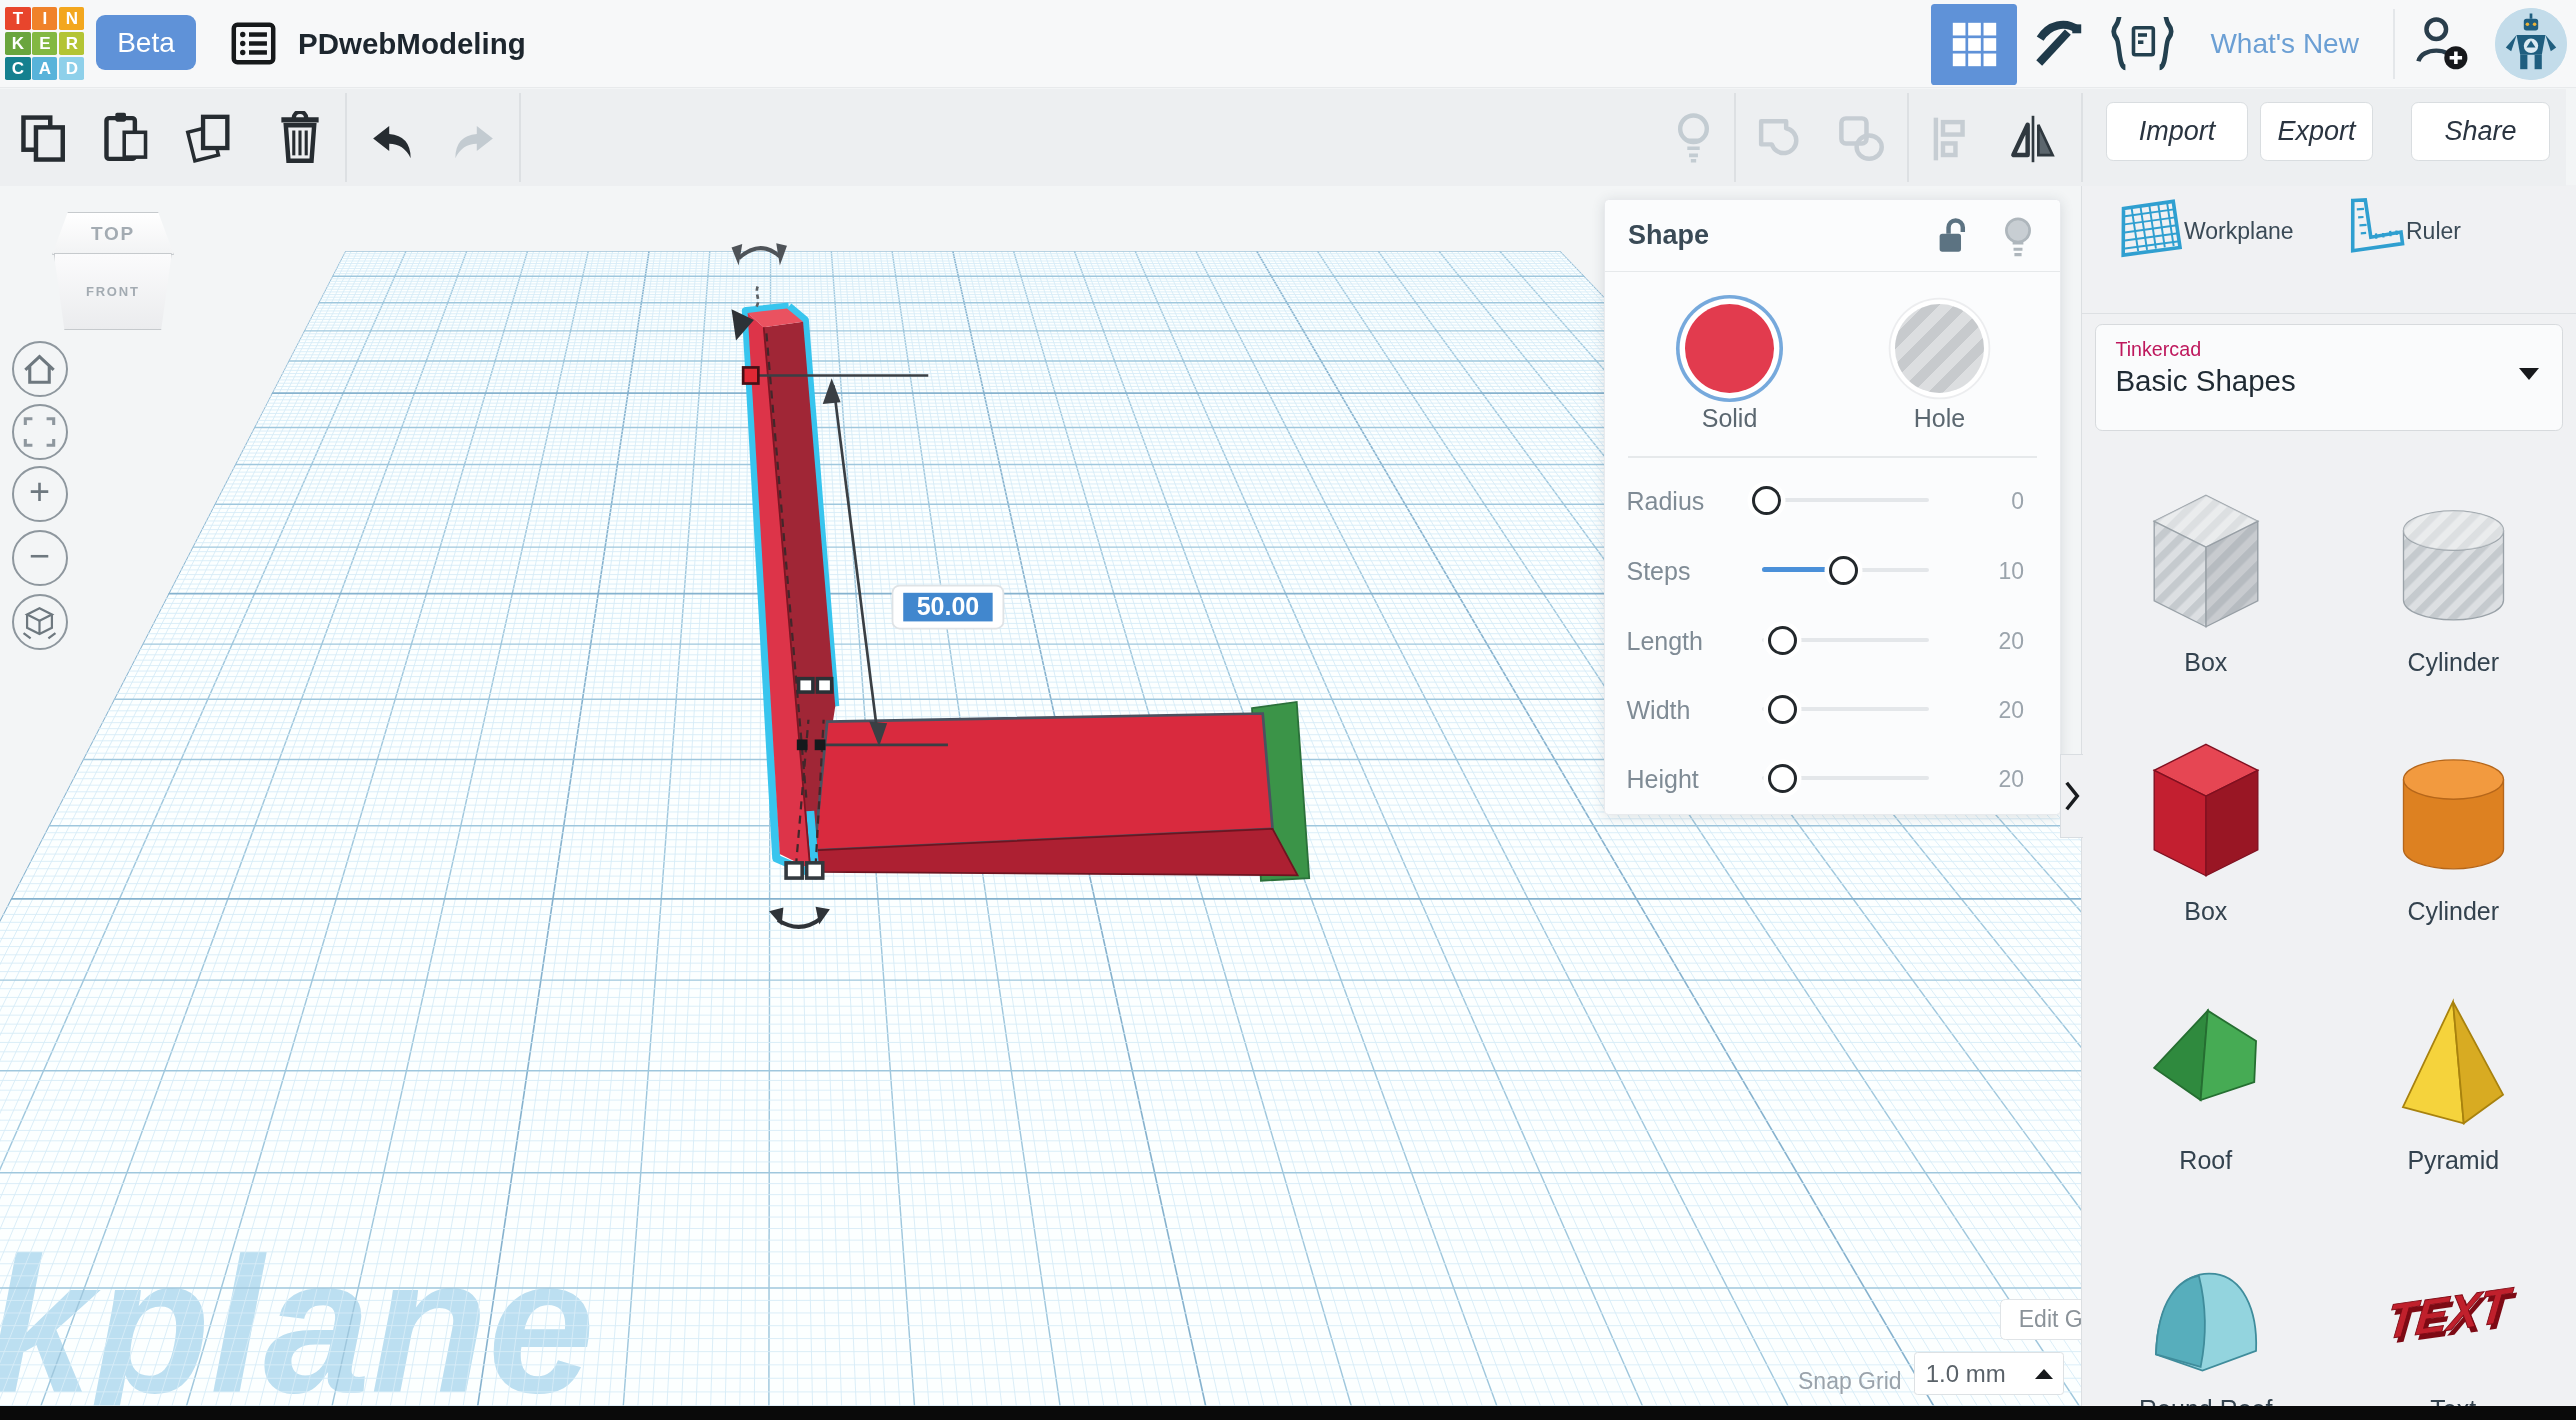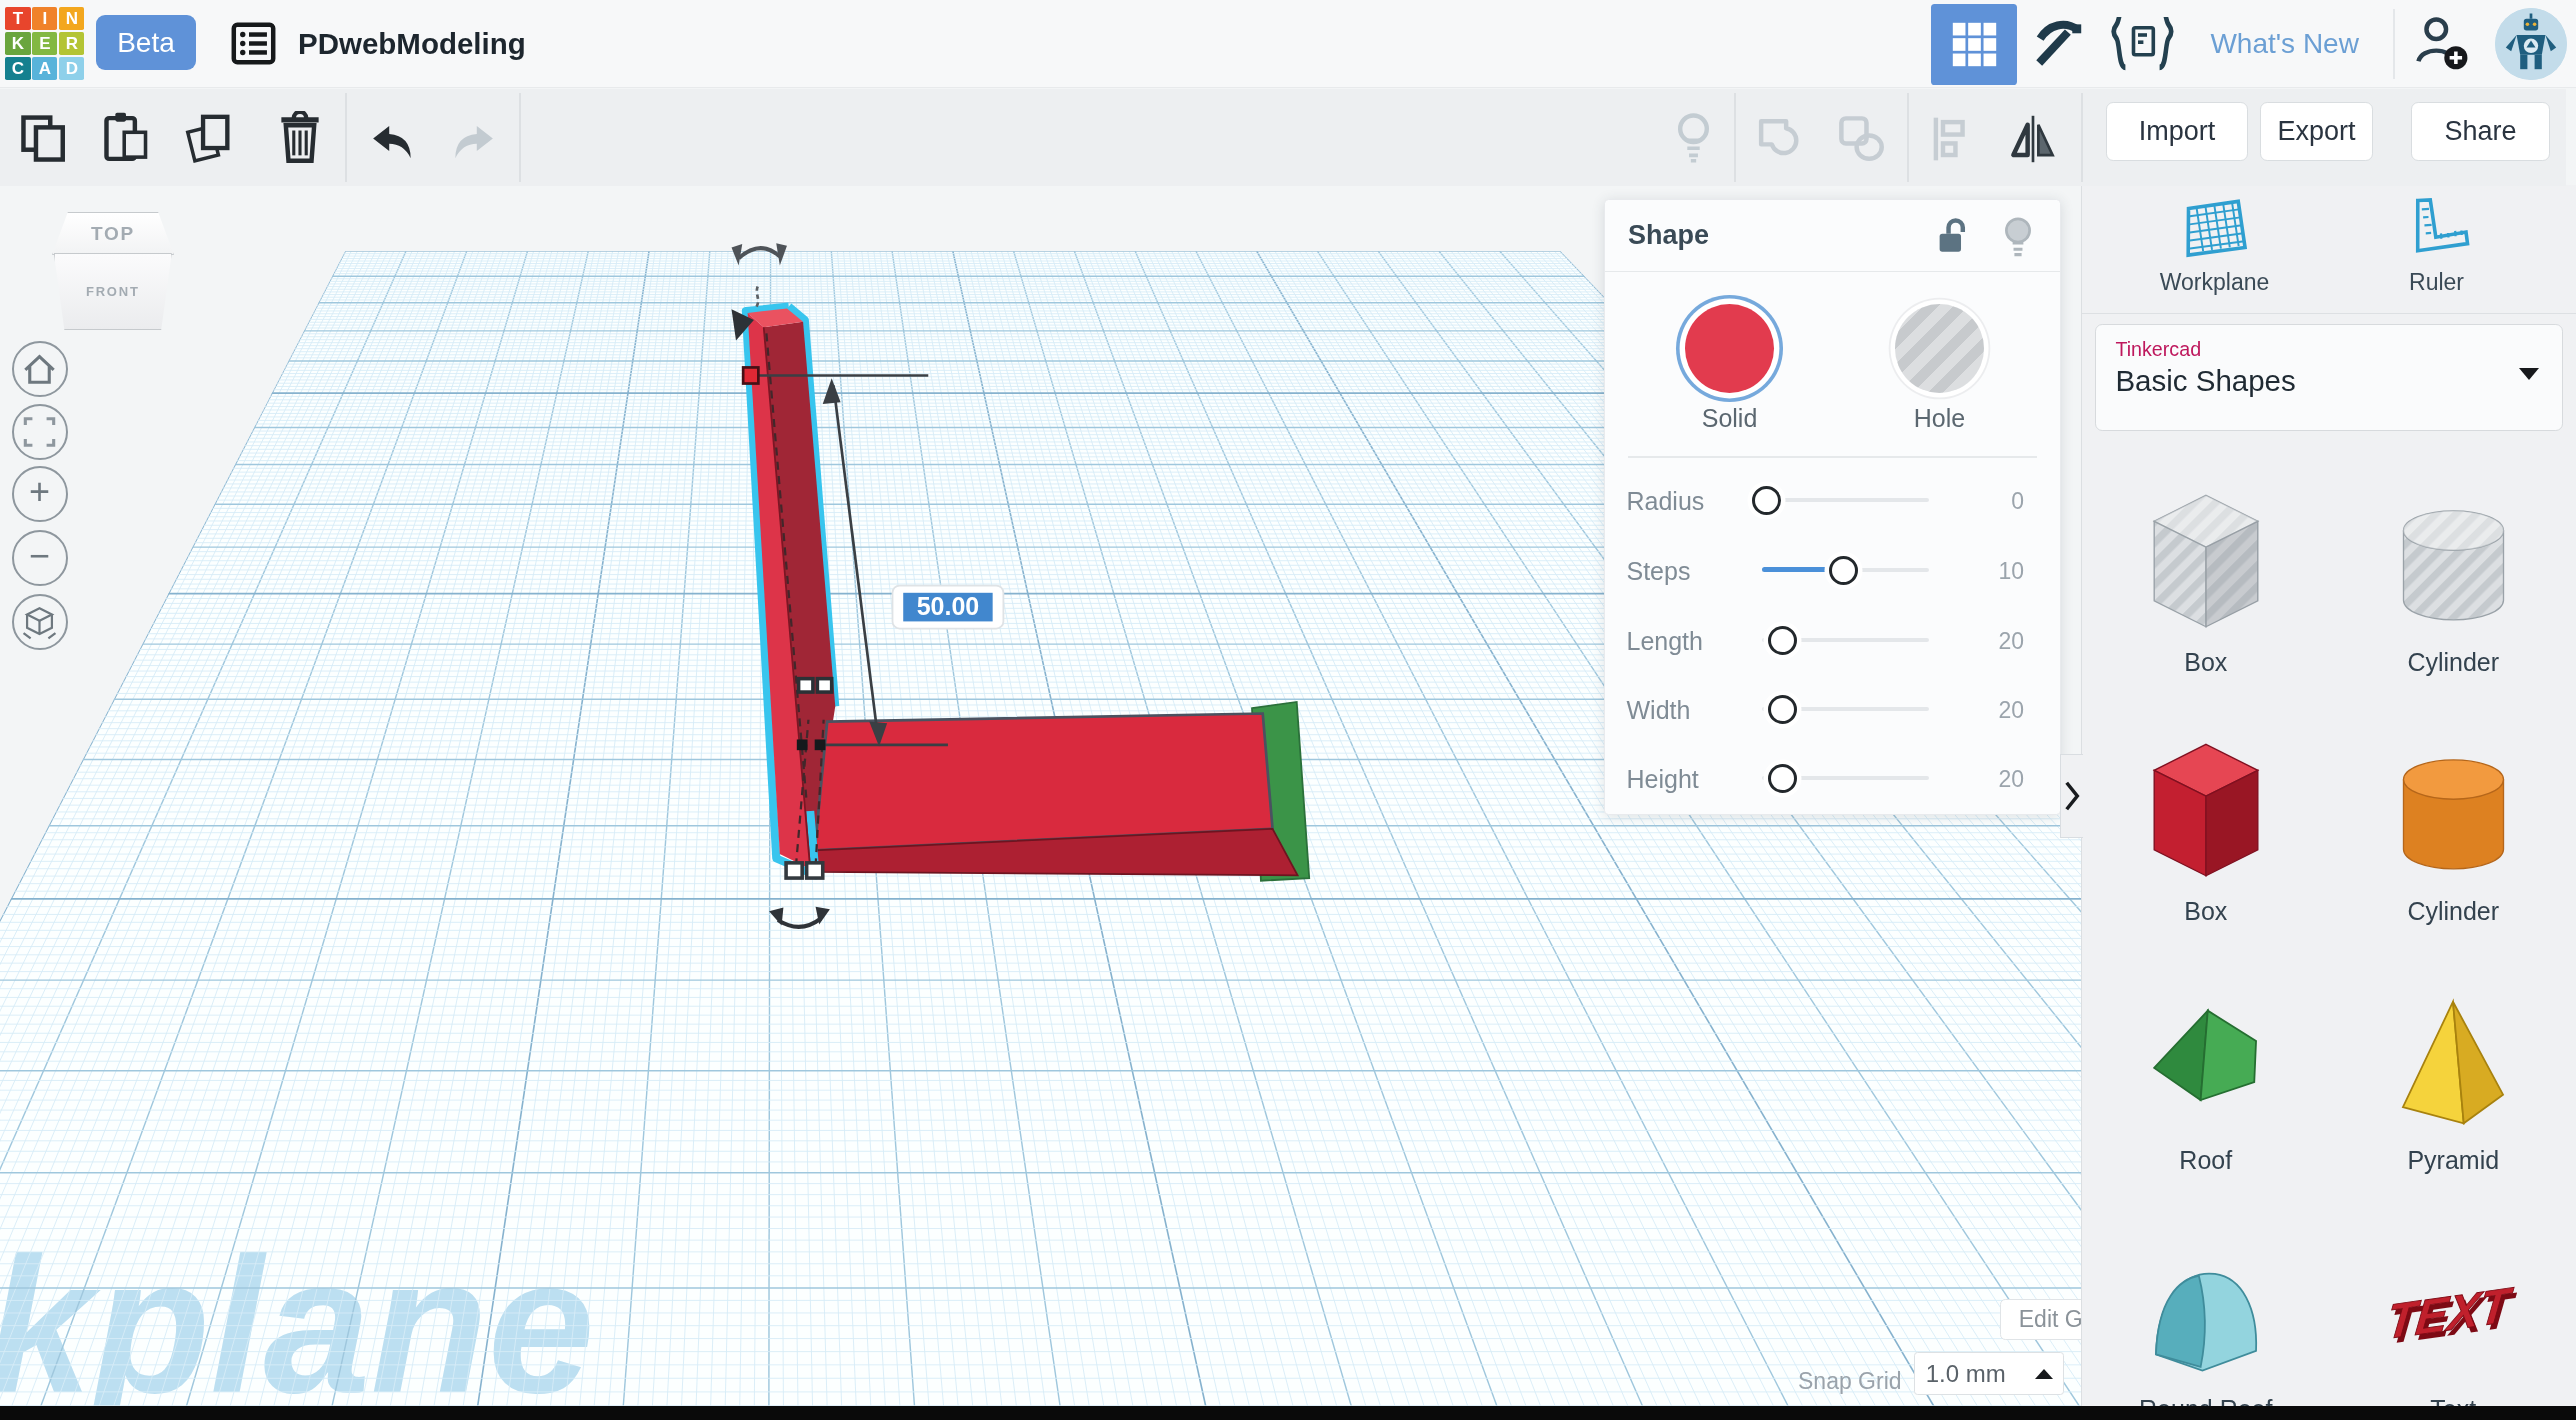--- a/index.html
+++ b/index.html
@@ -24,21 +24,21 @@
   .doc-menu{position:absolute;left:231px;top:22.4px;width:45px;height:43px;background:none;border:none;padding:0;cursor:pointer;}
   .hdr-title{position:absolute;left:298px;top:0;height:87px;display:flex;align-items:center;font-size:29.5px;font-weight:600;color:#1d262e;}
   .hdr-right{position:absolute;right:9px;top:0;height:87px;display:flex;align-items:center;}
   .hbtn{height:81px;display:flex;align-items:center;justify-content:center;cursor:pointer;}
   .hbtn.grid-active{width:86px;background:#5f92d8;border-radius:3.6px;margin-top:1.8px;}
   .hsep{width:1.8px;height:70px;background:#e4e7ea;margin:0 9px;}
   .whats-new{color:#6b9fd4;font-size:28px;margin:0 25px;cursor:pointer;text-decoration:none;}
   .avatar{width:72px;height:72px;border-radius:50%;background:#c3dcea;overflow:hidden;display:flex;align-items:center;justify-content:center;cursor:pointer;margin-left:14.3px;}
 
   
-  .toolbar{position:absolute;left:0;top:89px;width:2566px;height:97px;background:#edeff1;z-index:39;}
+  .toolbar{position:absolute;left:0;top:89px;width:2566px;height:97px;background:#edeff1;z-index:39;font-style:italic;}
   .tb-icon{position:absolute;top:18px;width:52px;height:63px;display:flex;align-items:center;justify-content:center;cursor:pointer;}
   .tb-sep{position:absolute;top:3.6px;width:1.8px;height:89px;background:#dde0e3;}
   .tb-btn{position:absolute;top:12.5px;height:57px;background:#fff;border:1.8px solid #d9dde0;border-radius:7.2px;
           font-size:27px;color:#2a3440;display:flex;align-items:center;justify-content:center;cursor:pointer;}
 
   
   .canvas{position:absolute;left:0;top:185px;width:2081px;height:1235px;background:#f3f5f6;overflow:hidden;}
   #scene{position:absolute;left:0;top:0;}
   .g-fine{stroke:#d7ecf7;stroke-width:1;}
   .g-major{stroke:#9fc7dd;stroke-width:1.6;}
@@ -86,21 +86,21 @@
               box-shadow:0 0 0 4.5px #fff;cursor:pointer;}
   .srow .sval{position:absolute;right:13.4px;top:2.7px;font-size:23px;color:#9ba4ac;text-align:right;width:63px;}
   .row1{top:285px;} .row2{top:355px;} .row3{top:425px;} .row4{top:494px;} .row5{top:563px;}
 
   .collapse-tab{position:absolute;left:2060px;top:754px;width:22.4px;height:82px;background:#f0f1f3;border:0.9px solid #d9dde1;border-right:none;
                 display:flex;align-items:center;justify-content:center;cursor:pointer;z-index:35;}
 
   
   .side{position:absolute;left:2081px;top:185px;width:495px;height:1235px;background:#f0f1f3;border-left:1.8px solid #dcdfe2;z-index:20;}
   .side-tools{position:absolute;left:0;top:0;width:100%;height:128px;border-bottom:1.8px solid #dde0e3;}
-  .side-tool{position:absolute;top:9px;width:197px;display:flex;flex-direction:column;align-items:center;cursor:pointer;}
+  .side-tool{position:absolute;top:9px;width:197px;display:flex;align-items:center;cursor:pointer;}
   .side-tool .lbl{font-size:23px;color:#3a4a56;margin-top:5.4px;}
   .collection{position:absolute;left:13.4px;top:139px;width:466px;height:105px;background:#fafbfc;border:1.8px solid #d7dadd;border-radius:7.2px;cursor:pointer;}
   .coll-kicker{position:absolute;left:19px;top:12.5px;font-size:19.7px;color:#be185d;}
   .coll-name{position:absolute;left:19px;top:39px;font-size:29.5px;color:#1f2a33;font-weight:500;}
   .coll-caret{position:absolute;right:23px;top:43px;}
   .shapes-grid{position:absolute;left:0;top:268px;width:100%;display:grid;grid-template-columns:1fr 1fr;grid-auto-rows:249px;}
   .shape-item{display:flex;flex-direction:column;align-items:center;justify-content:flex-start;padding-top:19.7px;cursor:pointer;}
   .shape-item .icon{height:163px;display:flex;align-items:flex-end;justify-content:center;}
   .shape-item .lbl{font-size:25px;color:#33424e;margin-top:12.5px;}
 

